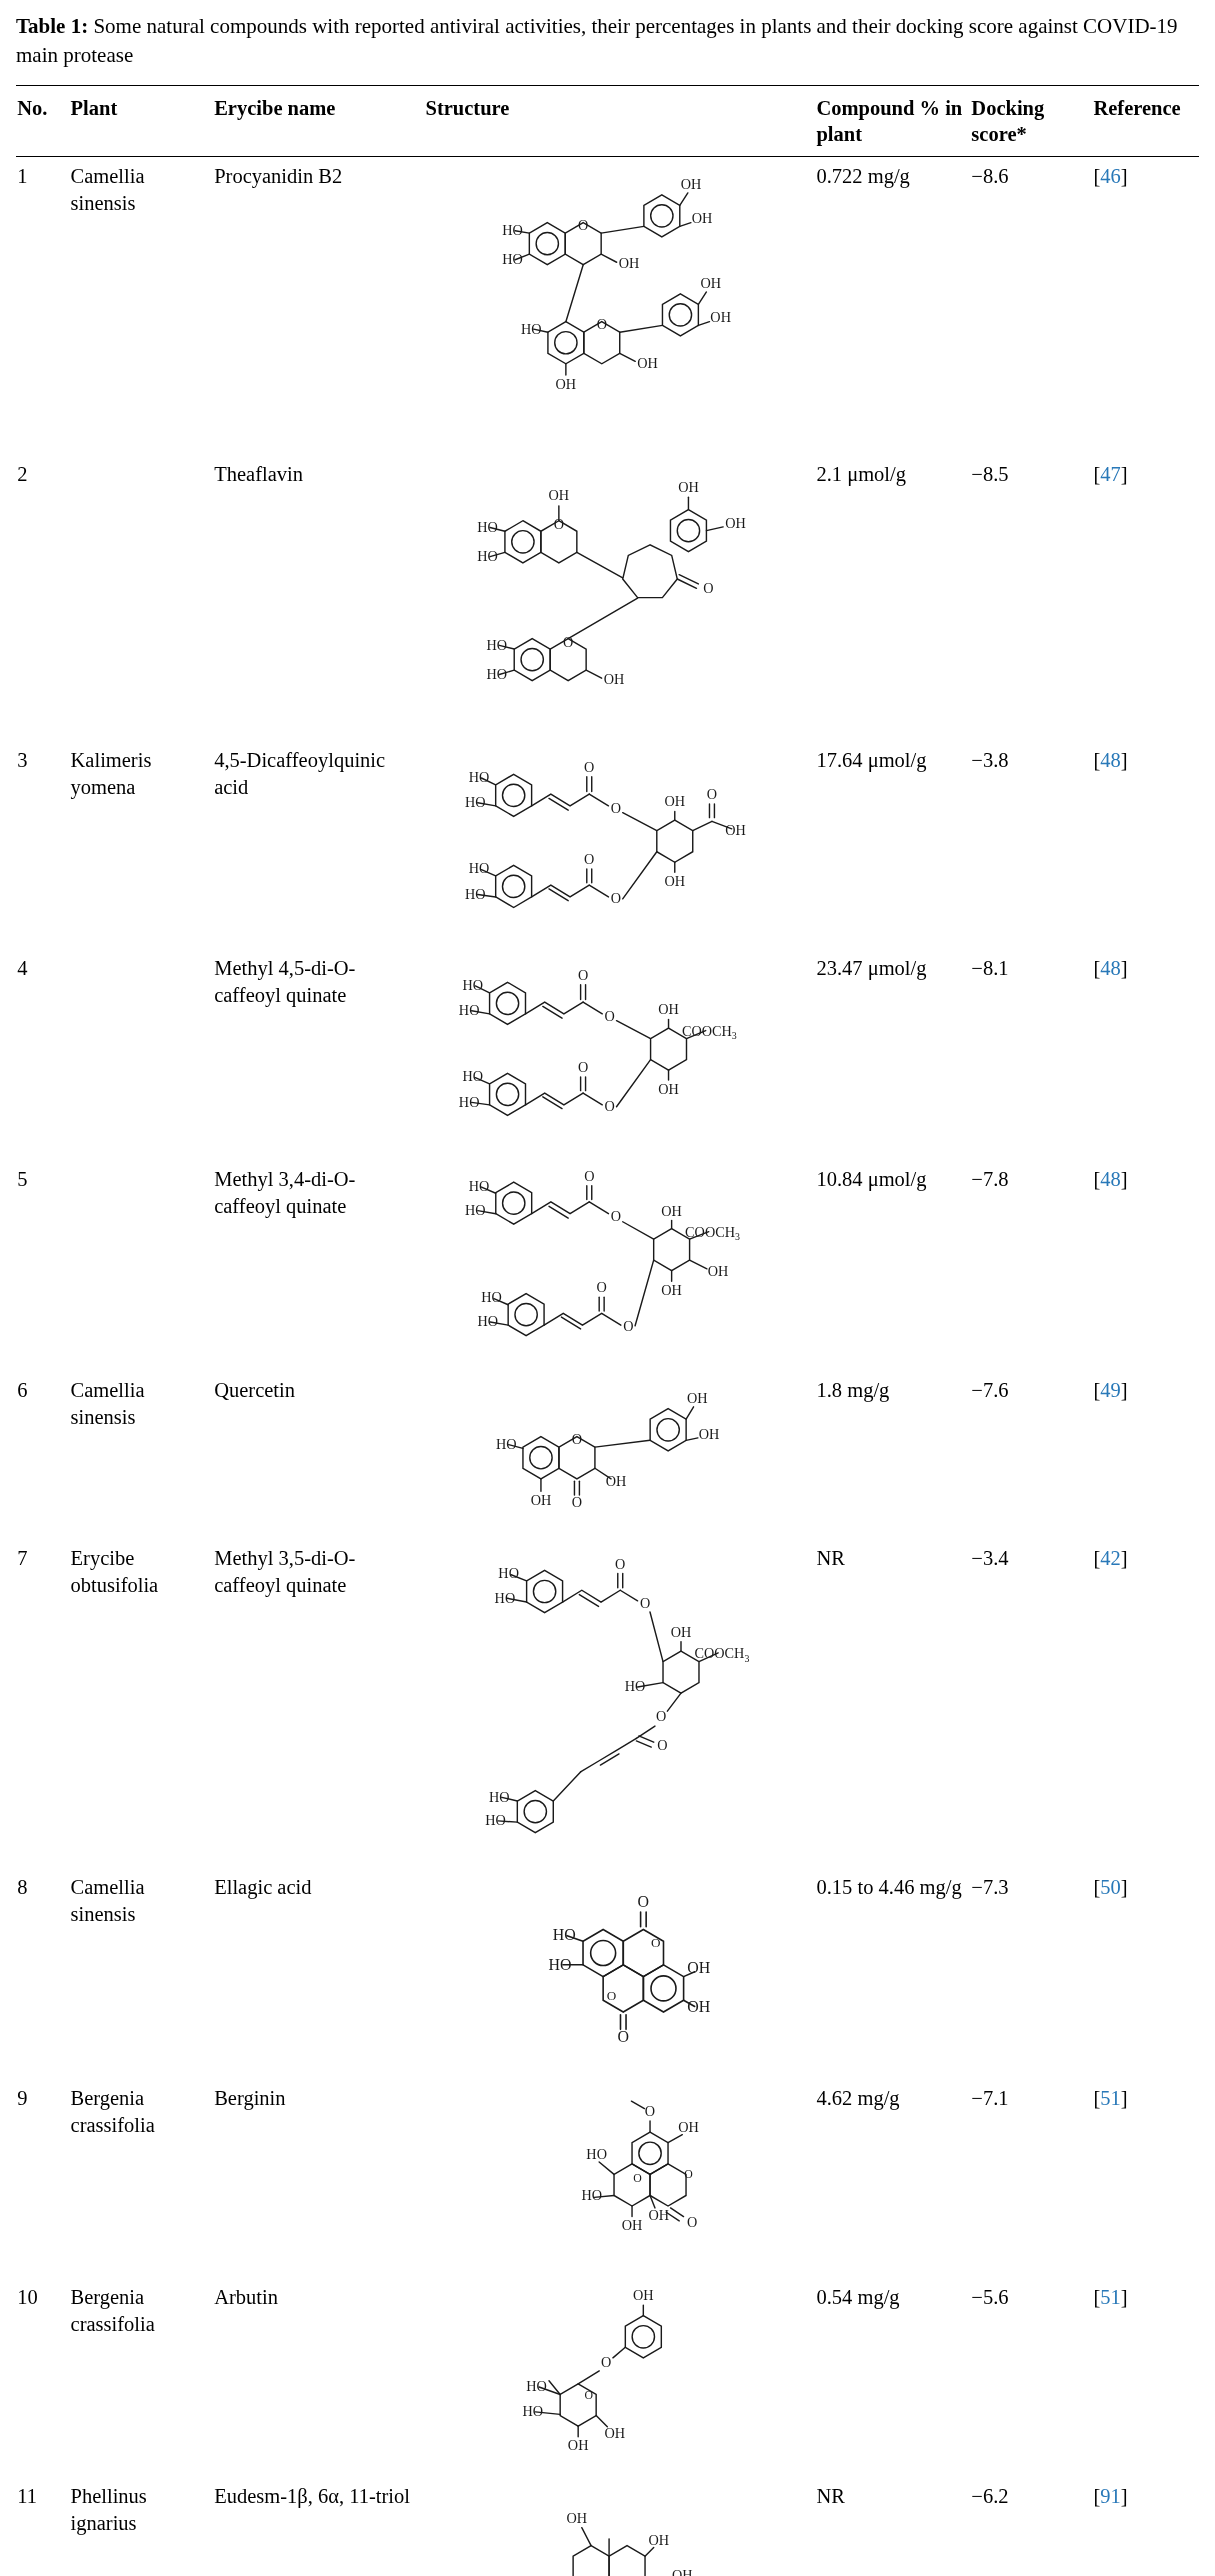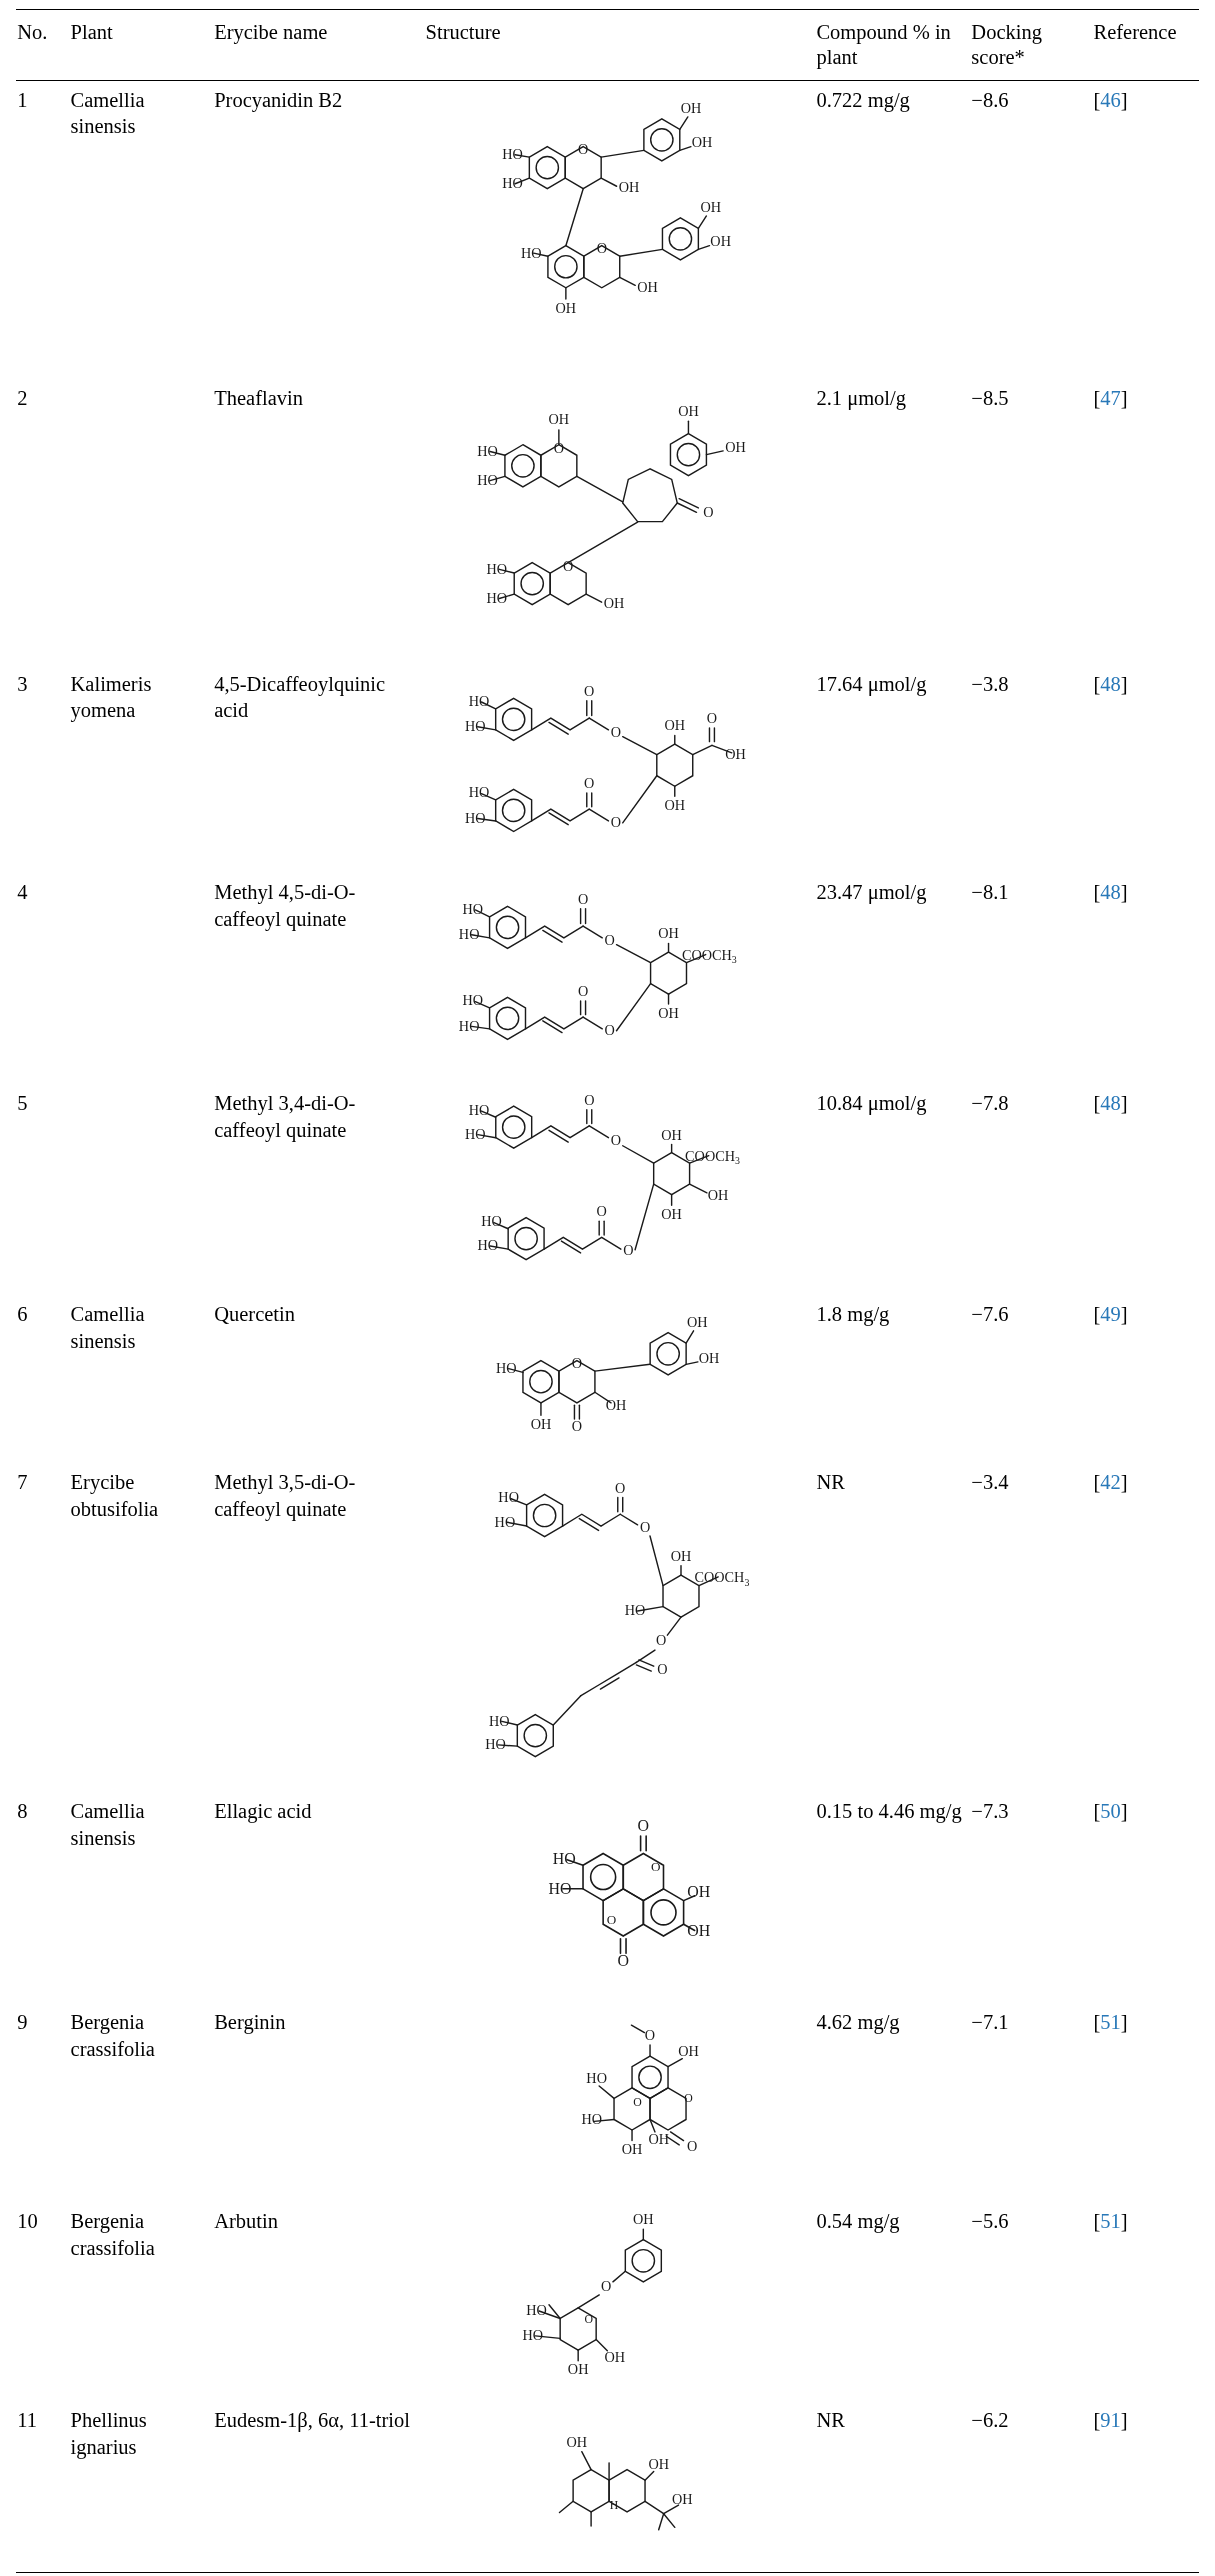--- a/index.html
+++ b/index.html
@@ -8,21 +8,21 @@
   .caption{font-size:21px;line-height:1.35;margin:3.7px 0 16px 0;}
   .caption b{font-weight:bold;}
   table{border-collapse:collapse;width:100%;table-layout:fixed;}
   col.c-no{width:52px;}
   col.c-plant{width:140px;}
   col.c-compound{width:206px;}
   col.c-structure{width:381px;}
   col.c-percent{width:151px;}
   col.c-docking{width:119px;}
   col.c-ref{width:104px;}
-  thead th{font-weight:normal;text-align:left;vertical-align:top;font-size:20.5px;line-height:1.25;
+  thead th{font-weight:bold;text-align:left;vertical-align:top;font-size:20.5px;line-height:1.25;
            padding:10px 3.7px 8.7px 1.2px;border-top:1.9px solid #000;border-bottom:1.2px solid #000;margin-left:22px;}
   tbody td{vertical-align:top;font-size:20.5px;line-height:1.3;padding:6.2px 3.7px 6.2px 1.2px;}
   tbody tr:last-child td{border-bottom:1.2px solid #000;}
   td.plant-cell{}
   td.struct-cell{text-align:center;}
   .cite{cursor:pointer;}
   .refnum{color:var(--ref-color,#2878b8);margin-top:36px;}
   
   svg.struct{display:inline-block;}
   .bond{stroke:#1a1a1a;stroke-width:2.3;fill:none;stroke-linecap:round;}
@@ -39,20 +39,21 @@
         <circle class="bond" cx="0" cy="0" r="18"></circle>
       </g>
     <g id="cx6">
         <polygon class="bond" points="0,-34 29,-17 29,17 0,34 -29,17 -29,-17"></polygon>
       </g>
   </defs>
 </svg>
 
 <div class="page">
 
+  <p class="caption"><b>Table 1:</b> <span>Some natural compounds with reported antiviral activities, their percentages in plants and their docking score against COVID-19 main protease</span></p>
 
   <table>
     <colgroup>
       <col class="c-no">
         <col class="c-plant">
         <col class="c-compound">
         <col class="c-structure">
       <col class="c-percent">
         <col class="c-docking">
         <col class="c-ref">

